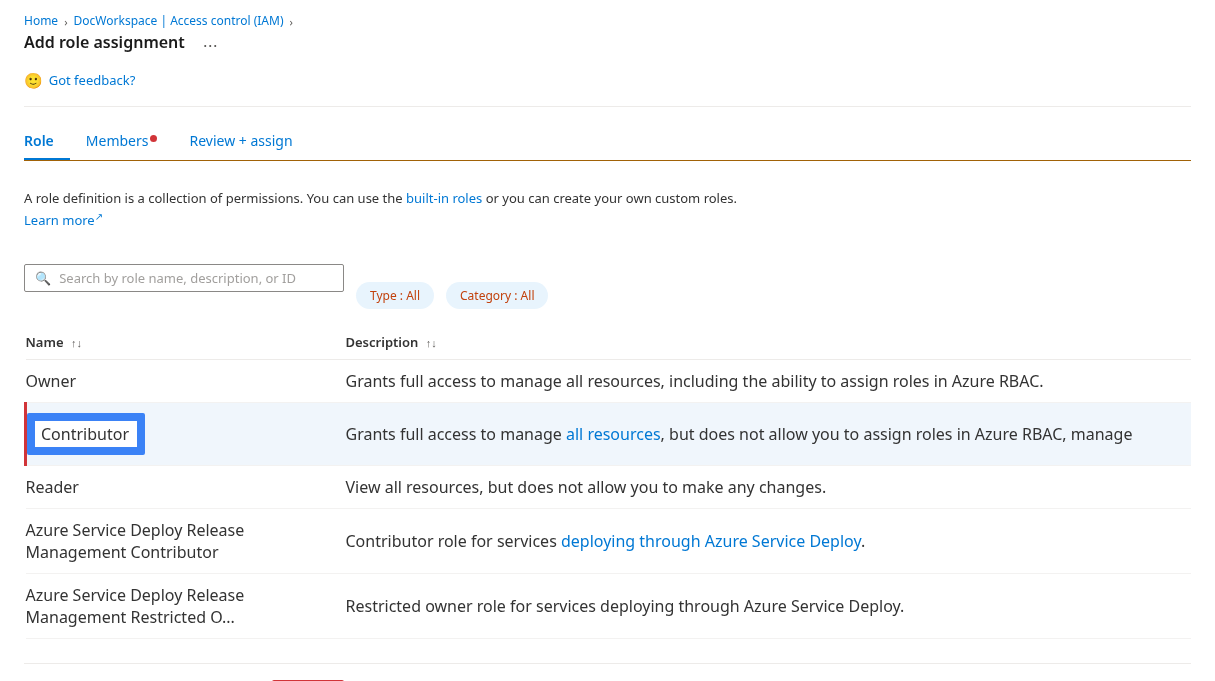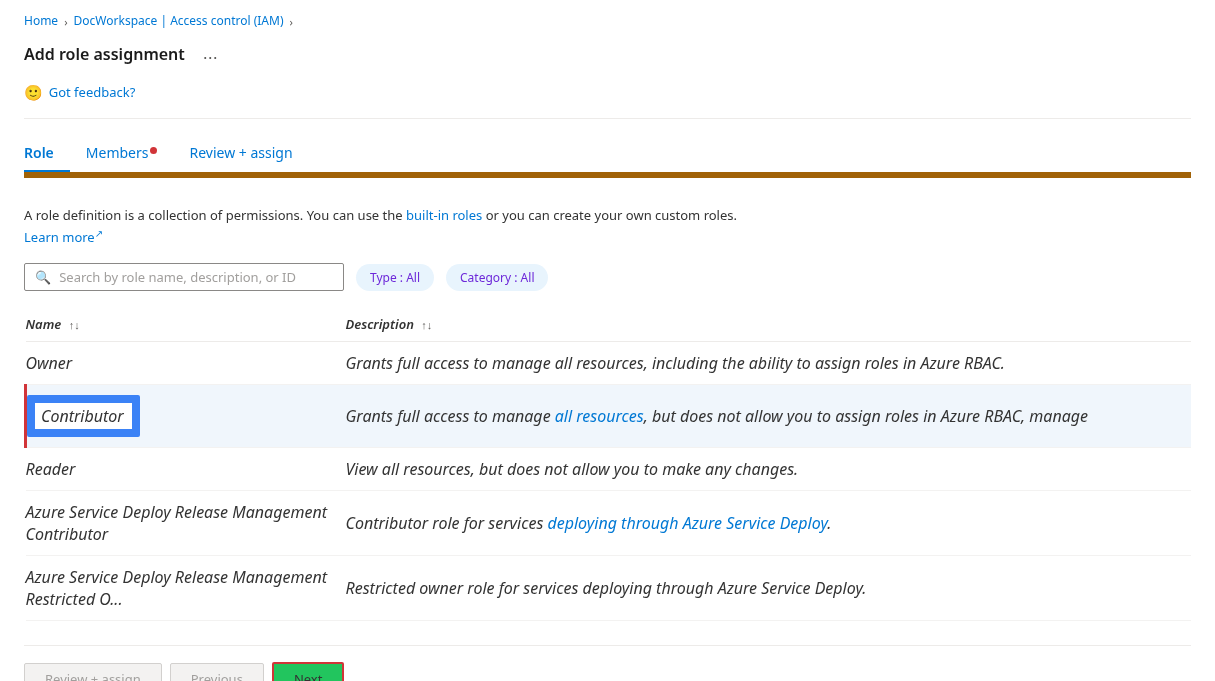--- a/index.html
+++ b/index.html
@@ -13,21 +13,20 @@
     .page-container {
       padding: 12px 24px 24px 24px;
       max-width: 1215px;
     }
     .breadcrumb {
       display: flex;
       align-items: flex-end;
       gap: 6px;
       font-size: 12px;
       color: #0078d4;
-      margin-bottom: 12px;
     }
     .breadcrumb span {
       color: #605e5c;
     }
     .breadcrumb a {
       color: #0078d4;
       text-decoration: none;
       cursor: pointer;
     }
     .breadcrumb .separator { color: #605e5c; font-size: 11px; }
@@ -63,21 +62,21 @@
       cursor: pointer;
     }
     .feedback-icon {
       font-size: 15px;
     }
     .tabs-row {
       display: flex;
       align-items: center;
       gap: 0;
       margin-bottom: 16px;
-      border-bottom: 6px solid #a16207;
+      border-bottom: 1px solid #a16207;
     }
     .tab {
       padding: 8px 16px;
       cursor: pointer;
       color: #0078d4;
       font-size: 14px;
       border-bottom: 2px solid transparent;
       position: relative;
       text-decoration: none;
       background: none;
@@ -143,31 +142,31 @@
       font-family: inherit;
     }
     .search-box input::placeholder { color: #a19f9d; }
     .search-icon { color: #605e5c; font-size: 13px; }
     .filter-badge {
       display: flex;
       align-items: center;
       padding: 5px 14px;
       border-radius: 20px;
       background: #e8f4fd;
-      color: #6d28d9;
+      color: #c2410c;
       font-size: 12px;
       cursor: pointer;
       border: none;
       font-family: inherit;
       gap: 0;
+      margin-top: 36px;
     }
     .table-container {
       width: 100%;
       border-collapse: collapse;
-      font-style: italic;
     }
     .table-container th {
       text-align: left;
       padding: 8px 12px 8px 0;
       font-weight: 600;
       font-size: 13px;
       color: #333;
       border-bottom: 1px solid #edebe9;
     }
     .table-container td {

